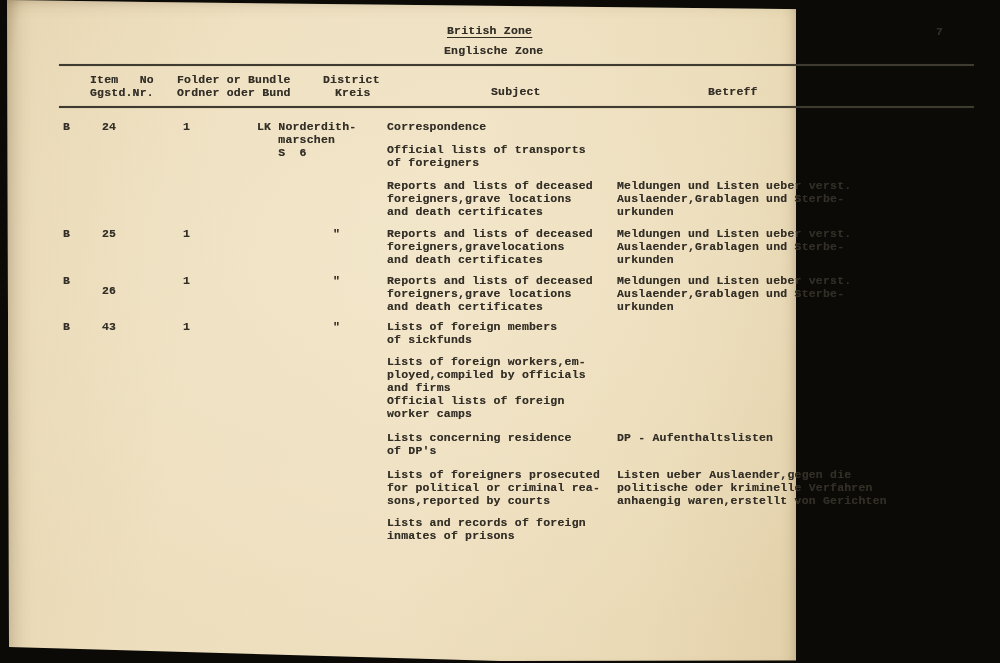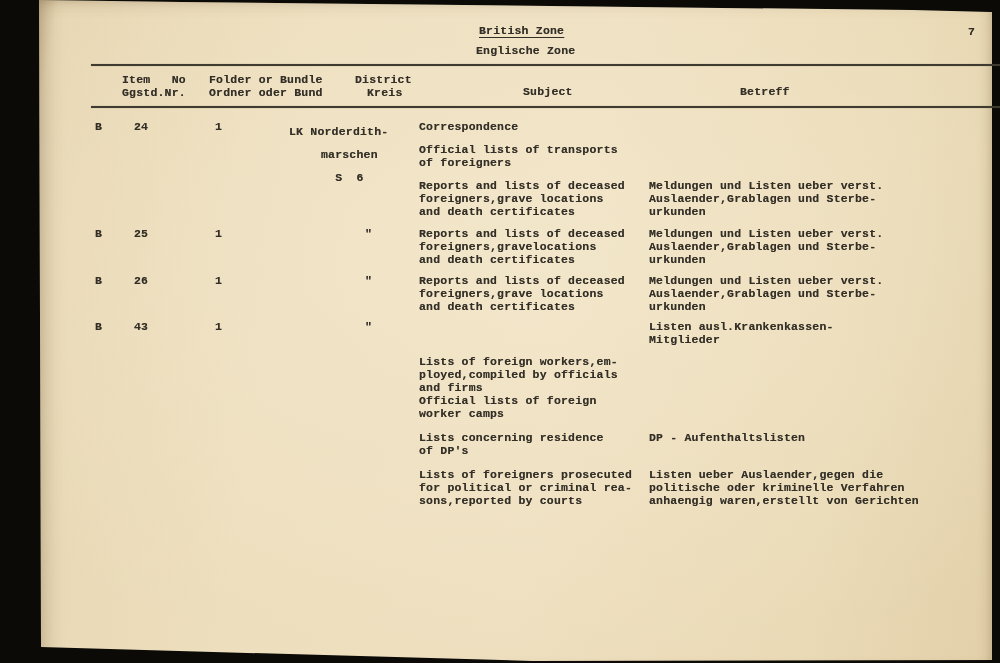--- a/index.html
+++ b/index.html
@@ -2,37 +2,36 @@
 <html><head>
 <meta charset="utf-8">
 <style>
   html,body{margin:0;padding:0;}
   body{
     width:1000px;height:663px;position:relative;overflow:hidden;
     background:#0b0a07;
     font-family:"Liberation Mono","DejaVu Sans Mono",monospace;
   }
   .page{
-    position:absolute;left:0;top:0;width:960px;height:663px;
+    position:absolute;left:0;top:0;width:796px;height:663px;
     background:
       radial-gradient(120% 90% at 52% 38%, rgba(255,249,232,.28), rgba(255,249,232,0) 70%),
       linear-gradient(100deg,#d3bd95 0%,#e7d6b2 2.5%,#eddebd 28%,#eedfbf 55%,#eadab6 82%,#e2d0a9 100%);
     box-shadow:inset 26px 0 22px -18px rgba(96,74,42,.45),
                inset -10px 0 14px -10px rgba(96,74,42,.35),
                inset 0 14px 18px -14px rgba(96,74,42,.30);
     clip-path:polygon(7px 0px,150px 2px,880px 10px,993px 13px,996px 652px,995px 660px,500px 661px,9px 647px);
-    margin-left:32px;
   }
   .t{
     position:absolute;white-space:pre;
     font-size:11.5px;line-height:13px;font-weight:bold;
     color:#332f27;letter-spacing:0.2px;
     text-shadow:0 0 0.5px rgba(51,47,39,.55);
   }
-  .district-block{line-height:23px;text-align:center;}
+  .district-block{line-height:13px;}
   .title{text-decoration:underline;text-underline-offset:3px;}
   .rule{position:absolute;height:2px;background:#403b30;box-shadow:0 0 1px rgba(64,59,48,.6);}
 </style>
 </head>
 <body>
 
 <div class="page">
 
   <div class="t title" style="left:447px;top:24px">British Zone</div>
   <div class="t" style="left:444px;top:44px">Englische Zone</div>
@@ -71,44 +70,46 @@
   <div class="t" style="left:183px;top:227px">1</div>
   <div class="t" style="left:333px;top:227px">"</div>
   <div class="t" style="left:387px;top:227px">Reports and lists of deceased
 foreigners,gravelocations
 and death certificates</div>
   <div class="t" style="left:617px;top:227px">Meldungen und Listen ueber verst.
 Auslaender,Grablagen und Sterbe-
 urkunden</div>
 
   <div class="t" style="left:63px;top:274px">B</div>
-  <div class="t" style="left:102px;top:274px">26</div>
+  <div class="t" style="left:102px;top:284px">26</div>
   <div class="t" style="left:183px;top:274px">1</div>
   <div class="t" style="left:333px;top:274px">"</div>
   <div class="t" style="left:387px;top:274px">Reports and lists of deceased
 foreigners,grave locations
 and death certificates</div>
   <div class="t" style="left:617px;top:274px">Meldungen und Listen ueber verst.
 Auslaender,Grablagen und Sterbe-
 urkunden</div>
 
   <div class="t" style="left:63px;top:320px">B</div>
   <div class="t" style="left:102px;top:320px">43</div>
   <div class="t" style="left:183px;top:320px">1</div>
   <div class="t" style="left:333px;top:320px">"</div>
-  <div class="t" style="left:617px;top:320px">Listen ausl.Krankenkassen-
-Mitglieder</div>
+  <div class="t" style="left:387px;top:320px">Lists of foreign members
+of sickfunds</div>
   <div class="t" style="left:387px;top:355px">Lists of foreign workers,em-
 ployed,compiled by officials
 and firms
 Official lists of foreign
 worker camps</div>
   <div class="t" style="left:387px;top:431px">Lists concerning residence
 of DP's</div>
   <div class="t" style="left:617px;top:431px">DP - Aufenthaltslisten</div>
   <div class="t" style="left:387px;top:468px">Lists of foreigners prosecuted
 for political or criminal rea-
 sons,reported by courts</div>
   <div class="t" style="left:617px;top:468px">Listen ueber Auslaender,gegen die
 politische oder kriminelle Verfahren
 anhaengig waren,erstellt von Gerichten</div>
+  <div class="t" style="left:387px;top:516px">Lists and records of foreign
+inmates of prisons</div>
 
 </div>
 
 </body></html>

